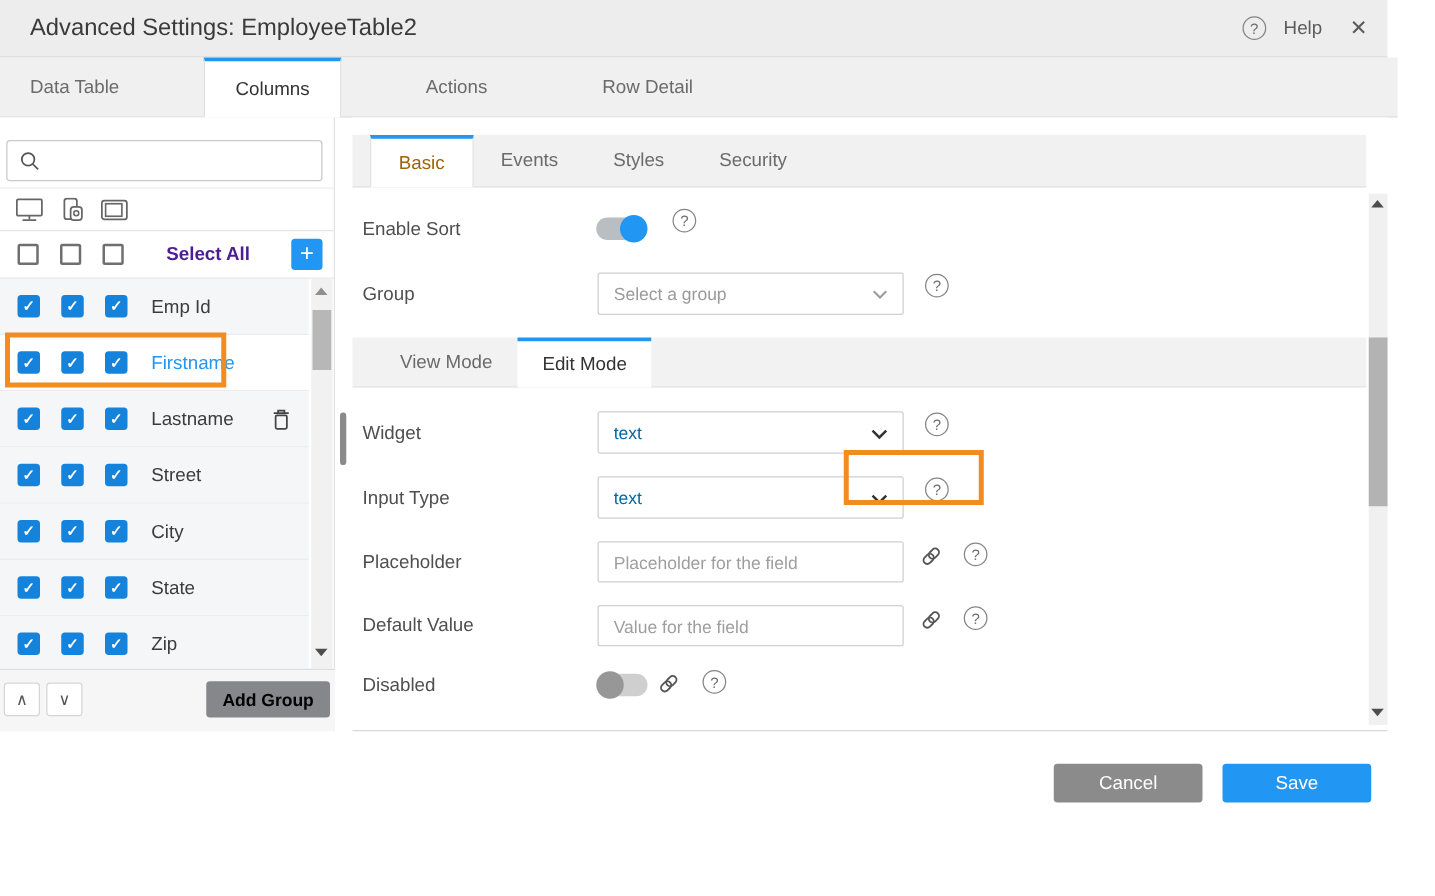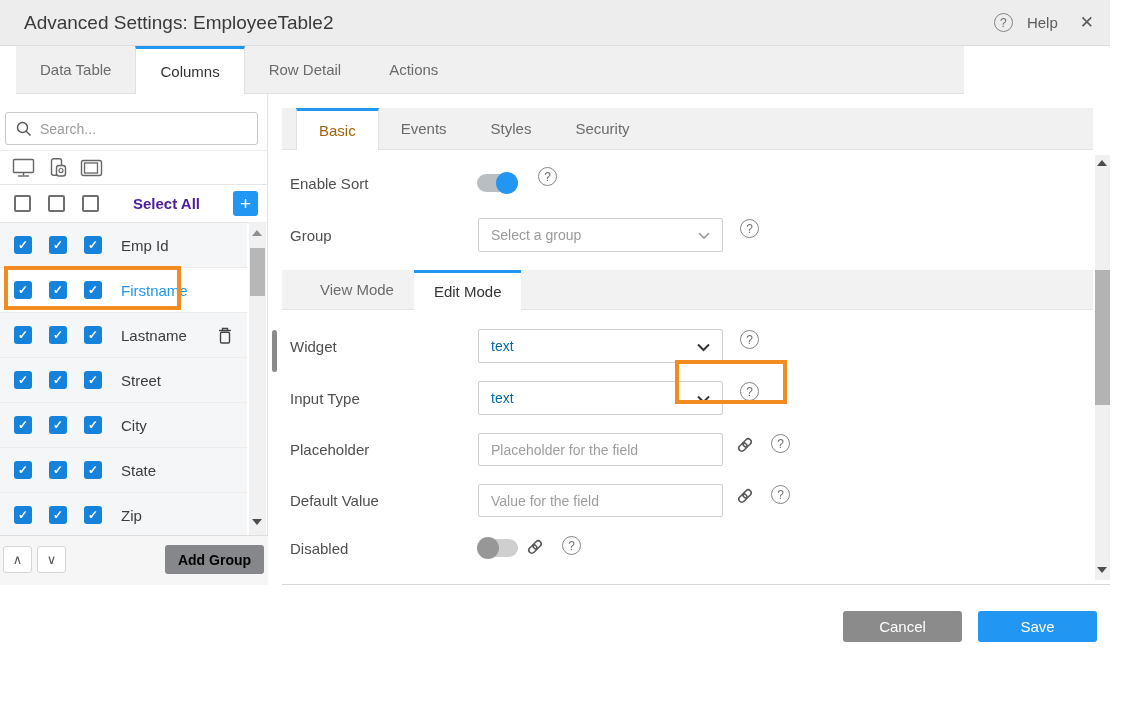--- a/index.html
+++ b/index.html
@@ -11,22 +11,22 @@
   .hdr { position:absolute; left:0; top:0; width:1110px; height:46px; background:#ededed;
          border-bottom:1px solid #dcdcdc; display:flex; align-items:center; }
   .hdr-title { margin-left:24px; font-size:19px; color:#3a3a3a; }
   .hdr-right { position:absolute; right:16px; top:0; height:100%; display:flex; align-items:center; gap:14px; }
   .qmark { width:19px; height:19px; border:1px solid #858585; border-radius:50%; color:#6f6f6f;
            font-size:12px; display:flex; align-items:center; justify-content:center; }
   .hdr-help { font-size:15px; color:#5c5c5c; }
   .hdr-x { font-size:17px; color:#5c5c5c; cursor:pointer; margin-left:8px; }
 
   
-  .mtabs { position:absolute; left:16px; top:46px; width:948px; height:48px; background:#f0f0f0;
-           border-bottom:1px solid #e0e0e0; display:flex; align-items:stretch; padding-left:0; }
+  .mtabs { position:absolute; left:0; top:46px; width:1118px; height:48px; background:#f0f0f0;
+           border-bottom:1px solid #e0e0e0; display:flex; align-items:stretch; padding-left:0;gap:44px; }
   .mtab { padding:0 24px; display:flex; align-items:center; font-size:15px; color:#6b6b6b; cursor:pointer; }
   .mtab.active { background:#fff; color:#333; border-top:3px solid #2196f3;
                  border-left:1px solid #e0e0e0; border-right:1px solid #e0e0e0; margin-bottom:-1px; }
 
   
   .lpanel { position:absolute; left:0; top:94px; width:268px; height:491px; background:#fff;
             border-right:1px solid #e3e3e3; }
   .search-wrap { position:absolute; left:5px; top:18px; width:253px; height:33px;
                  border:1px solid #c9c9c9; border-radius:3px; background:#fff; display:flex; align-items:center; }
   .search-wrap svg { margin-left:10px; }
@@ -147,32 +147,31 @@
     <div class="hdr-right">
       <span class="qmark">?</span>
       <span class="hdr-help">Help</span>
       <span class="hdr-x">✕</span>
     </div>
   </div>
 
   <div class="mtabs">
     <div class="mtab">Data Table</div>
     <div class="mtab active">Columns</div>
+    <div class="mtab">Actions</div>
     <div class="mtab">Row Detail</div>
-    <div class="mtab">Actions</div>
   </div>
 
   <div class="lpanel">
 
     <div class="search-wrap">
       <svg width="16" height="16" viewBox="0 0 16 16">
         <circle cx="6.5" cy="6.5" r="5" fill="none" stroke="#555" stroke-width="1.4"></circle>
         <line x1="10.2" y1="10.2" x2="14.5" y2="14.5" stroke="#555" stroke-width="1.4"></line>
       </svg>
-      <input class="search-input" placeholder="Search..." style="">
     </div>
 
     <div class="devrow">
       <svg width="24" height="20" viewBox="0 0 24 20">
         <rect x="1.5" y="1.5" width="20" height="13" rx="1" fill="none" stroke="#666" stroke-width="1.4"></rect>
         <line x1="11.5" y1="14.5" x2="11.5" y2="17.5" stroke="#666" stroke-width="1.4"></line>
         <line x1="6" y1="18" x2="17" y2="18" stroke="#666" stroke-width="1.4"></line>
       </svg>
       <svg width="20" height="20" viewBox="0 0 20 20">
         <rect x="3.5" y="0.8" width="10" height="16.5" rx="2" fill="none" stroke="#666" stroke-width="1.4"></rect>

